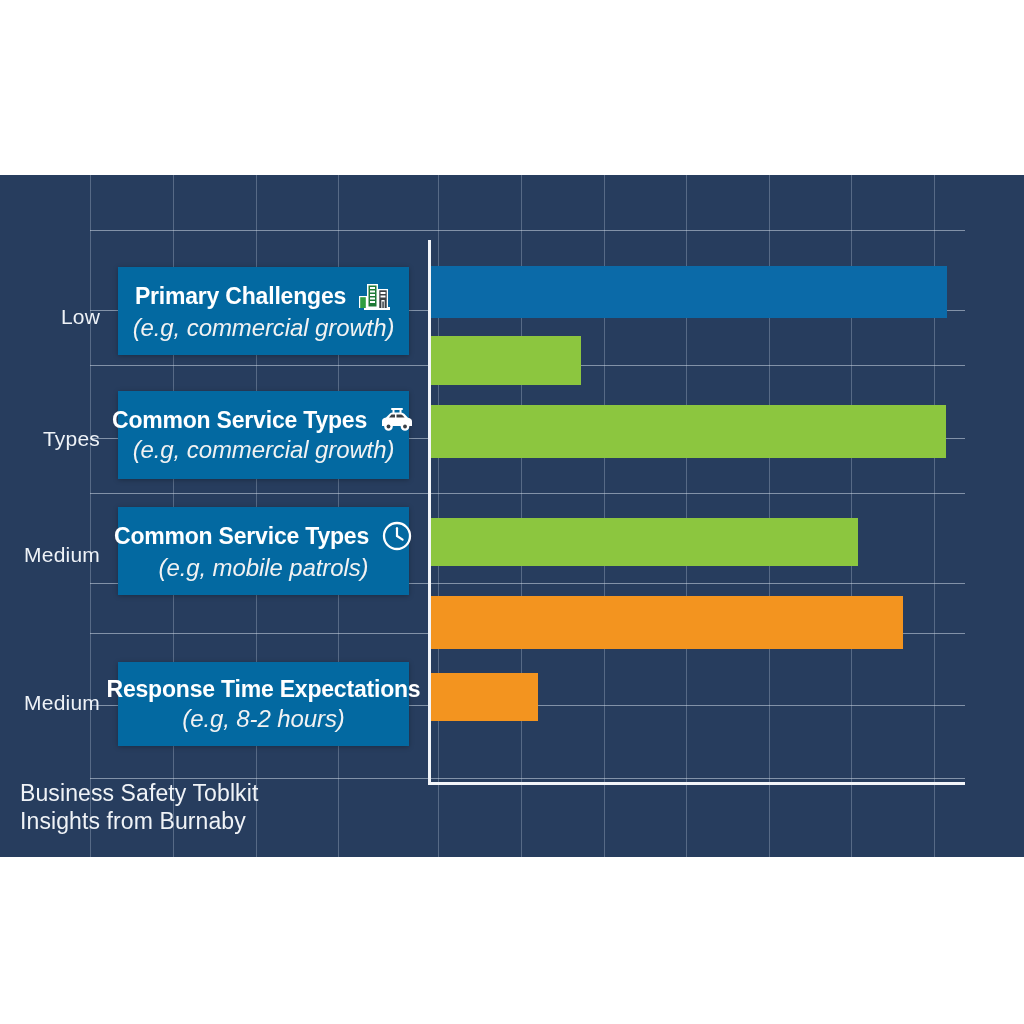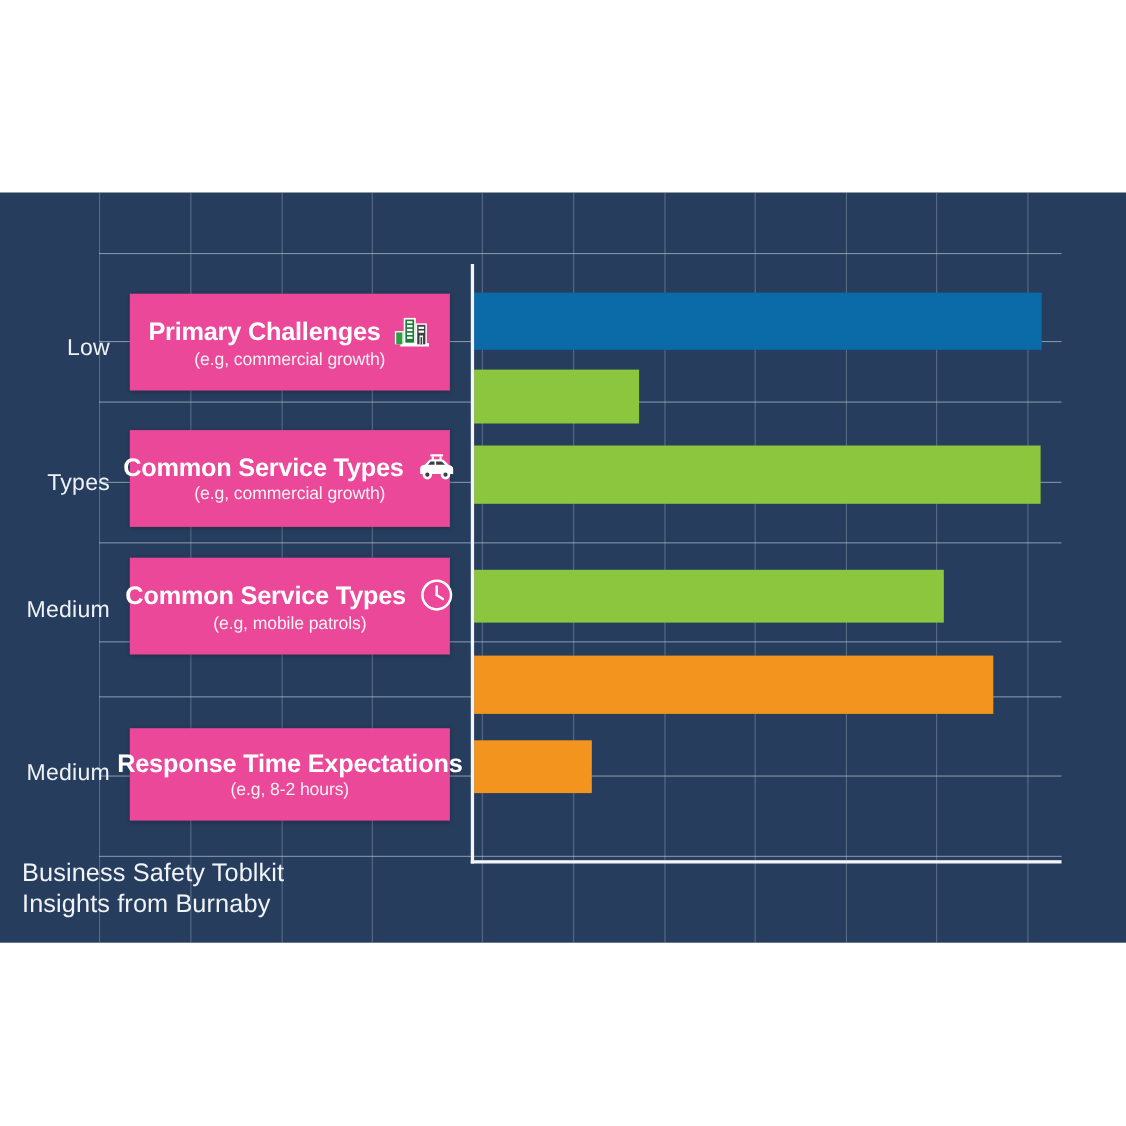--- a/index.html
+++ b/index.html
@@ -88,21 +88,21 @@
   .ytick-wrap {
     position: absolute;
     left: 0;
     width: 100px;
     text-align: right;
   }
 
   
   .callout {
     position: absolute;
-    background: #ec4899;
+    background: #0369a1;
     box-shadow: 0 1px 5px rgba(0,0,0,0.28);
     padding: 0;
     display: flex;
     flex-direction: column;
     align-items: center;
     justify-content: center;
   }
   .callout-title-row {
     display: flex;
     align-items: center;
@@ -111,21 +111,22 @@
   }
   .callout-title {
     color: #ffffff;
     font-weight: bold;
     font-size: 23px;
     letter-spacing: -0.2px;
     white-space: nowrap;
   }
   .callout-sub {
     color: #f2f2f2;
-    font-size: 16px;
+    font-style: italic;
+    font-size: 24px;
     letter-spacing: -0.1px;
     margin-top: 2px;
     white-space: nowrap;
   }
   .callout-icon {
     display: inline-flex;
     align-items: center;
     justify-content: center;
     flex: 0 0 auto;
   }

